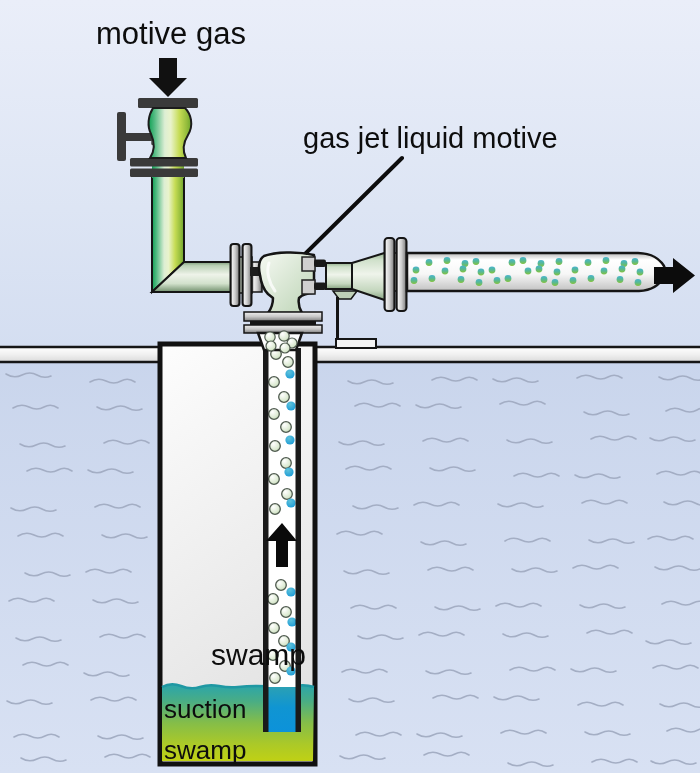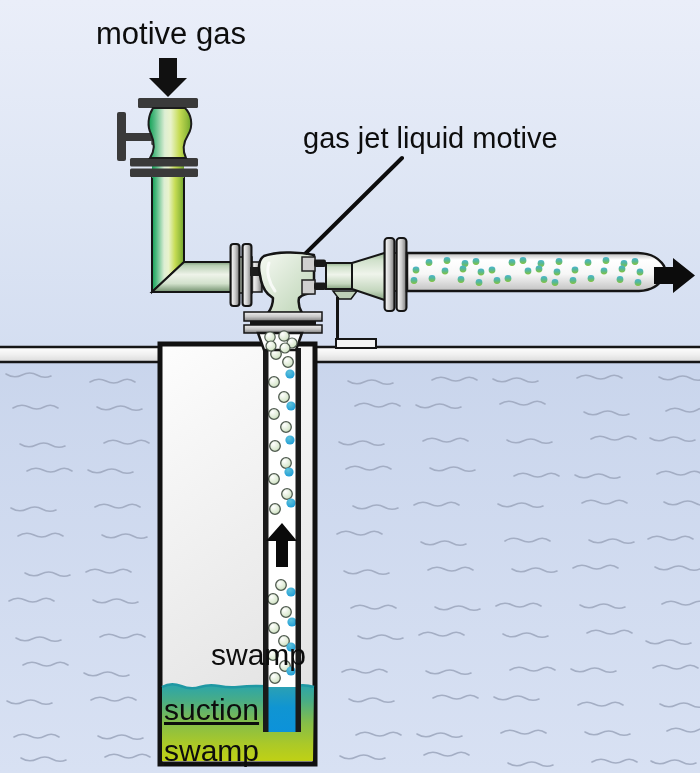--- a/index.html
+++ b/index.html
@@ -5,21 +5,21 @@
   html,body{margin:0;padding:0;background:#e6ebf7;}
   #stage{position:relative;width:700px;height:773px;overflow:hidden;
          font-family:"Liberation Sans", sans-serif;}
   #stage svg{position:absolute;left:0;top:0;display:block;}
   .lbl{position:absolute;color:#0d0d0d;white-space:nowrap;line-height:1.05;
        font-family:"Liberation Sans", sans-serif;font-weight:400;}
   .lbl-motive{left:96px;top:18px;font-size:31px;}
   .lbl-ejector{left:303px;top:123px;font-size:29px;}
   .lbl-discharge{left:496px;top:219px;font-size:30px;}
   .lbl-swamp{left:167px;top:639px;font-size:30px;margin-left:44px;}
-  .lbl-suction{left:164px;top:689px;font-size:30px;line-height:41px;text-decoration:underline;}
+  .lbl-suction{left:164px;top:689px;font-size:26px;line-height:41px;}
 </style>
 </head>
 <body>
 
 <div id="stage">
 
 <svg width="700" height="773" viewBox="0 0 700 773">
   <defs>
     <linearGradient id="gradSky" x1="0" y1="0" x2="0" y2="1">
       <stop offset="0" stop-color="#eaeef9"></stop>

